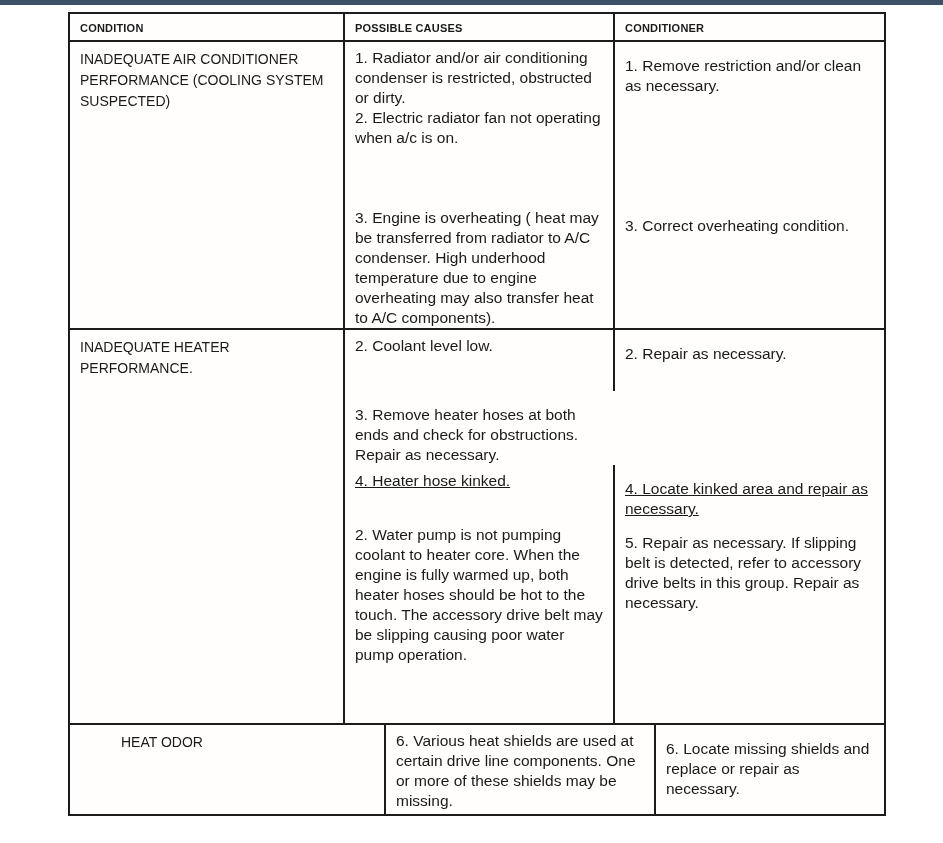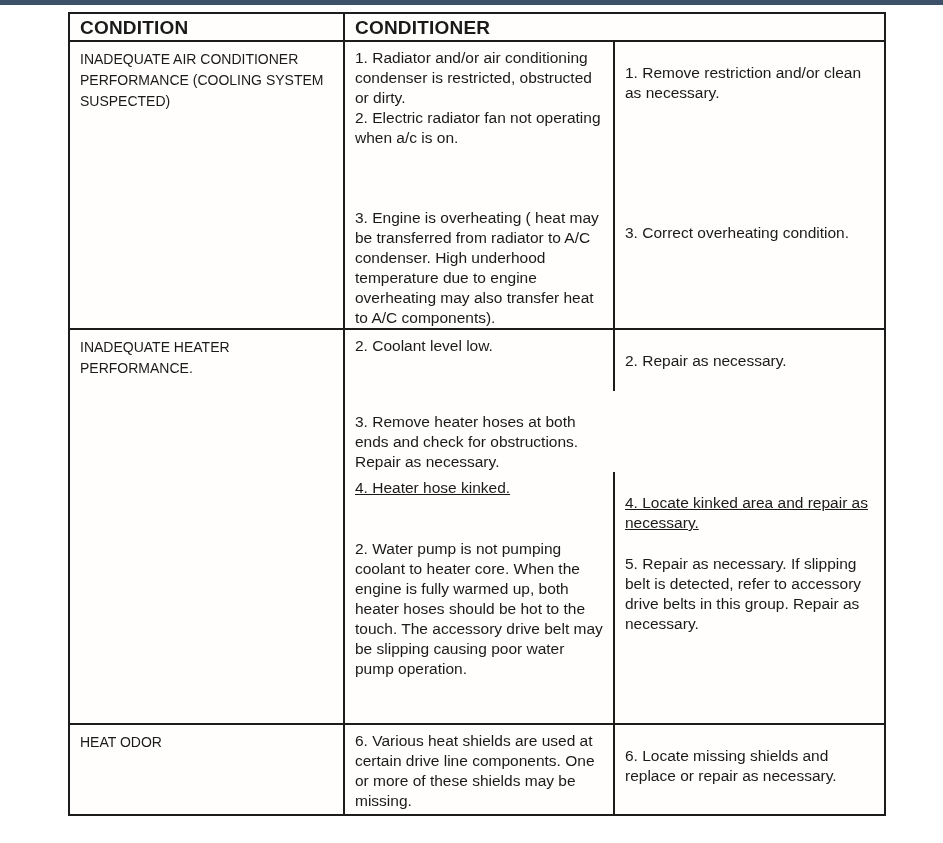--- a/index.html
+++ b/index.html
@@ -30,37 +30,37 @@
   }
   .thead {
     display: flex;
     flex: 0 0 28px;
     border-bottom: 2px solid #1c1c1c;
     box-sizing: border-box;
   }
   .th {
     box-sizing: border-box;
     font-weight: bold;
-    font-size: 19px;
+    font-size: 11px;
     line-height: 20px;
     padding: 4px 0 0 10px;
     letter-spacing: 0.2px;
   }
   .col1 { width: 275px; flex: 0 0 275px; border-right: 2px solid #1c1c1c; }
   .col2 { width: 270px; flex: 0 0 270px; border-right: 2px solid #1c1c1c; }
   .col3 { flex: 1 1 auto; }
   .trow {
     display: flex;
     border-bottom: 2px solid #1c1c1c;
     box-sizing: border-box;
   }
   .trow:last-child { border-bottom: none; }
   .row1 { flex: 0 0 288px; }
   .row2 { flex: 0 0 395px; }
-  .row3 { flex: 1 1 auto; }
+  .row3 { flex: 1 1 auto; margin-left: 41px; }
   .td-cond {
     box-sizing: border-box;
     padding: 7px 10px 0 10px;
     font-size: 14px;
     line-height: 21px;
   }
   .pairs {
     flex: 1 1 auto;
     display: flex;
     flex-direction: column;
@@ -71,21 +71,21 @@
     grid-template-columns: 270px 1fr;
     box-sizing: border-box;
   }
   .subrow .causes {
     border-right: 2px solid #1c1c1c;
     box-sizing: border-box;
     padding: 6px 9px 0 10px;
   }
   .subrow .corr {
     box-sizing: border-box;
-    padding: 21px 9px 0 10px;
+    padding: 14px 9px 0 10px;
   }
   .subrow p {
     margin: 0;
     font-size: 15.5px;
     line-height: 20px;
   }
   .grow { flex: 1 1 auto; }
   .sr-160 { min-height: 160px; }
   .sr-79 { min-height: 79px; }
   .sr-61 { min-height: 61px; }
@@ -95,20 +95,21 @@
 </head>
 <body>
 
 <div class="page">
   <div class="top-band"></div>
 
   <div class="dtable">
 
     <div class="thead">
       <div class="th col1">CONDITION</div>
+      <div class="th col2">POSSIBLE CAUSES</div>
       <div class="th col3">CONDITIONER</div>
     </div>
 
     <div class="trow row1">
       <div class="td-cond col1">INADEQUATE AIR CONDITIONER PERFORMANCE (COOLING SYSTEM SUSPECTED)</div>
       <div class="pairs">
         <div class="subrow sr-160">
           <div class="causes">
             <p>1. Radiator and/or air conditioning condenser is restricted, obstructed or dirty.</p>
             <p>2. Electric radiator fan not operating when a/c is on.</p>

